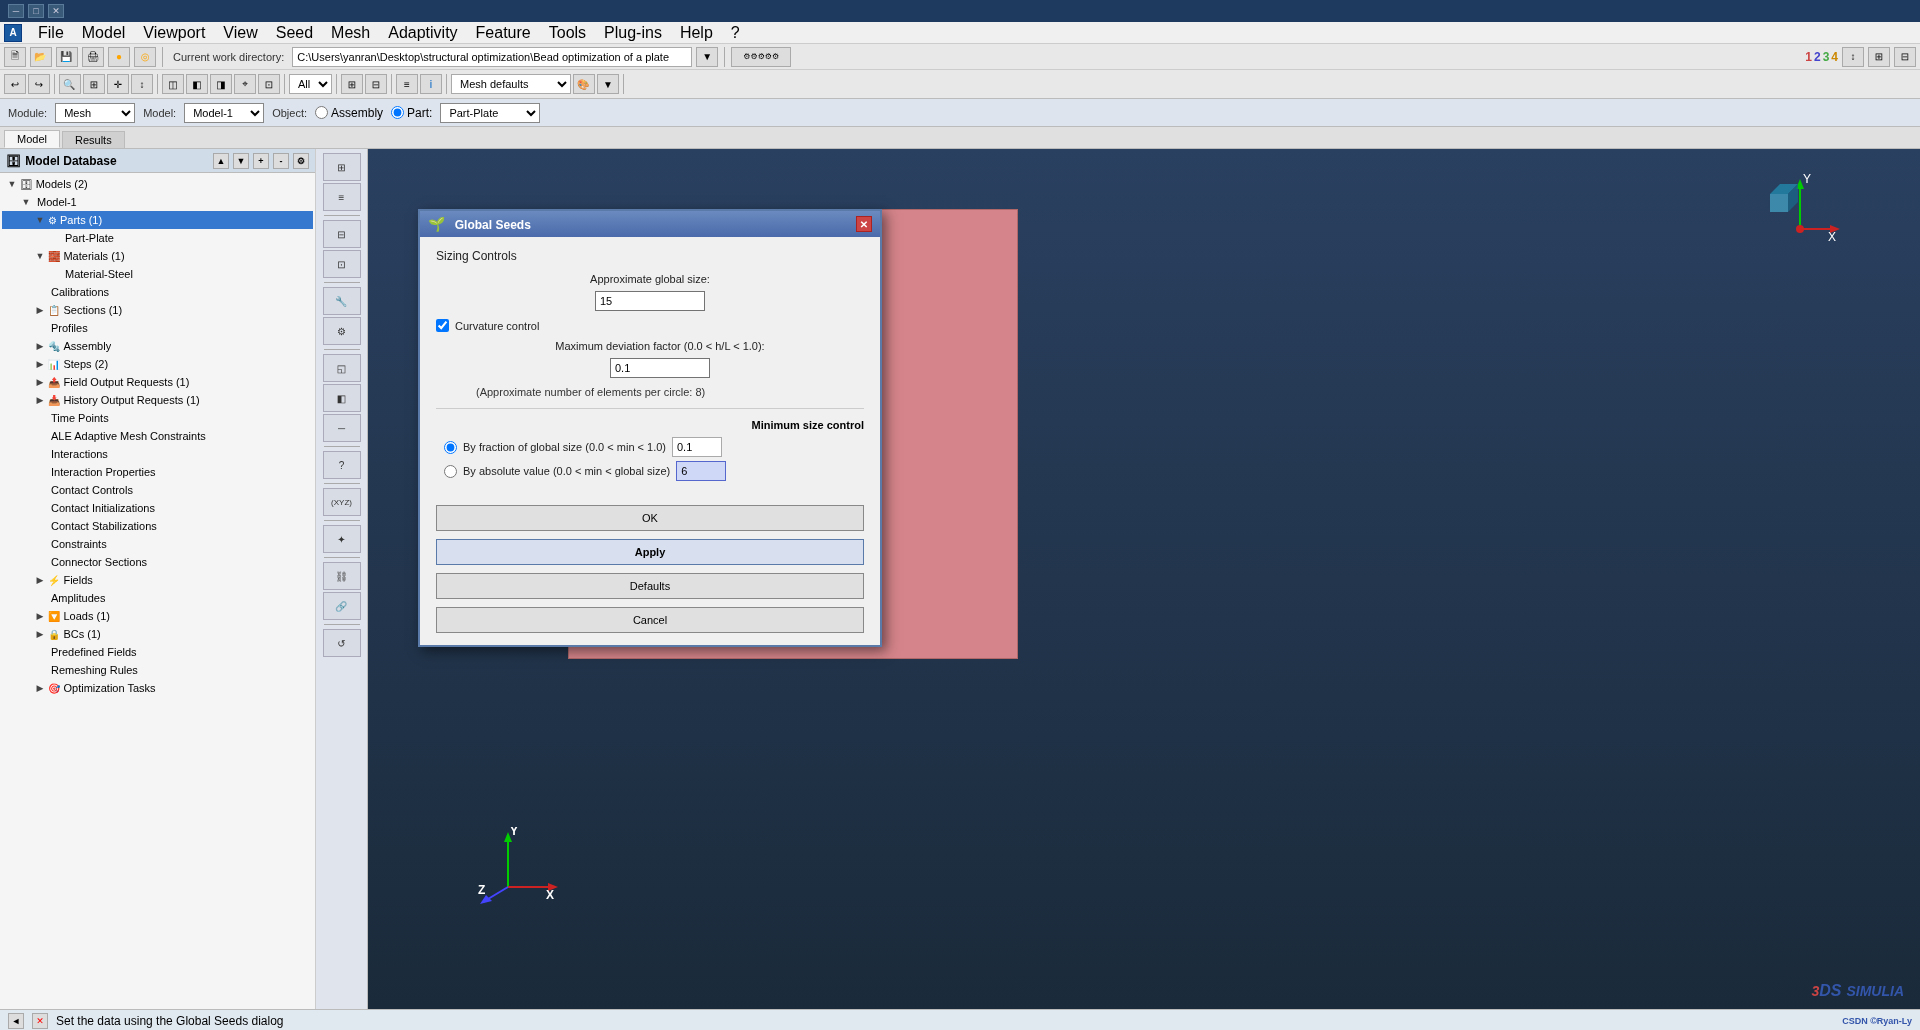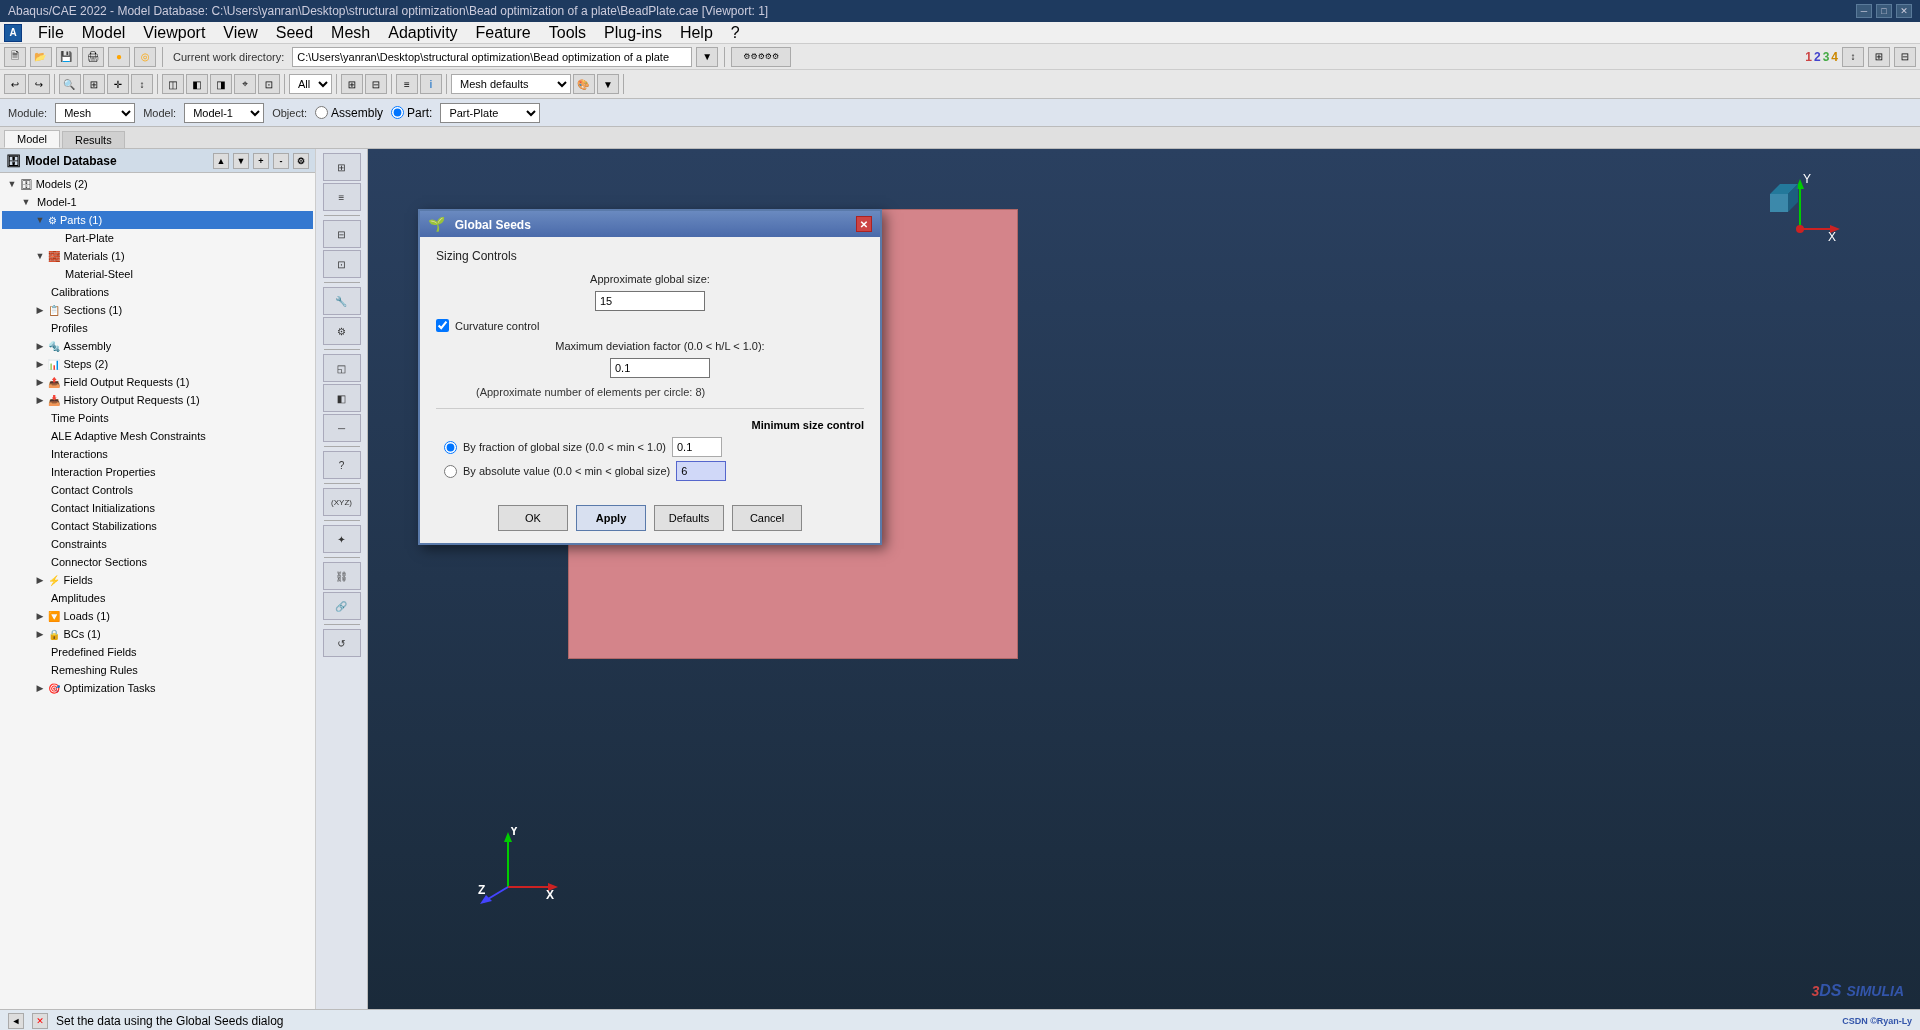--- a/index.html
+++ b/index.html
@@ -290,21 +290,21 @@
     .checkbox-row { display: flex; align-items: center; gap: 6px; margin-bottom: 8px; }
     .checkbox-row input[type="checkbox"] { width: 13px; height: 13px; }
     .checkbox-row label { font-size: 11px; color: #222; }
     .indent-row { padding-left: 20px; margin-bottom: 4px; font-size: 11px; color: #333; }
     .radio-group { margin-bottom: 4px; padding-left: 8px; }
     .radio-row { display: flex; align-items: center; gap: 6px; margin-bottom: 4px; }
     .radio-row input[type="radio"] { width: 13px; height: 13px; }
     .radio-row label { font-size: 11px; color: #222; }
     .dialog-divider { height: 1px; background: #ccc; margin: 10px 0; }
     #dialog-buttons {
-      display: flex; justify-content: center; gap: 8px; padding: 8px 16px 12px;
+      display: flex; justify-content: center; gap: 8px; padding: 8px 16px 12px; flex-direction: column;
     }
     .dialog-btn {
       min-width: 70px; height: 26px; border: 1px solid #888; background: #e0e0e0;
       font-size: 11px; cursor: pointer; padding: 0 12px;
     }
     .dialog-btn.primary { background: #d8e0f0; border-color: #5a7aaa; font-weight: bold; }
 
     
     #tree-area::-webkit-scrollbar { width: 8px; }
     #tree-area::-webkit-scrollbar-track { background: #f0f0f0; }
@@ -318,21 +318,20 @@
       color: #3a6ab0;
       font-size: 18px;
       font-weight: bold;
       font-style: italic;
     }
   </style>
 </head>
 <body>
 
 <div id="title-bar">
-  <span>Abaqus/CAE 2022 - Model Database: C:\Users\yanran\Desktop\structural optimization\Bead optimization of a plate\BeadPlate.cae [Viewport: 1]</span>
   <div class="win-controls">
     <div class="win-btn">─</div>
     <div class="win-btn">□</div>
     <div class="win-btn">✕</div>
   </div>
 </div>
 
 <div id="menu-bar">
   <div style="width:18px;height:18px;background:#1a5aa0;border:1px solid #0a3a80;margin-right:6px;display:flex;align-items:center;justify-content:center;color:white;font-size:10px;font-weight:bold;">A</div>
   <div class="menu-item">File</div>

